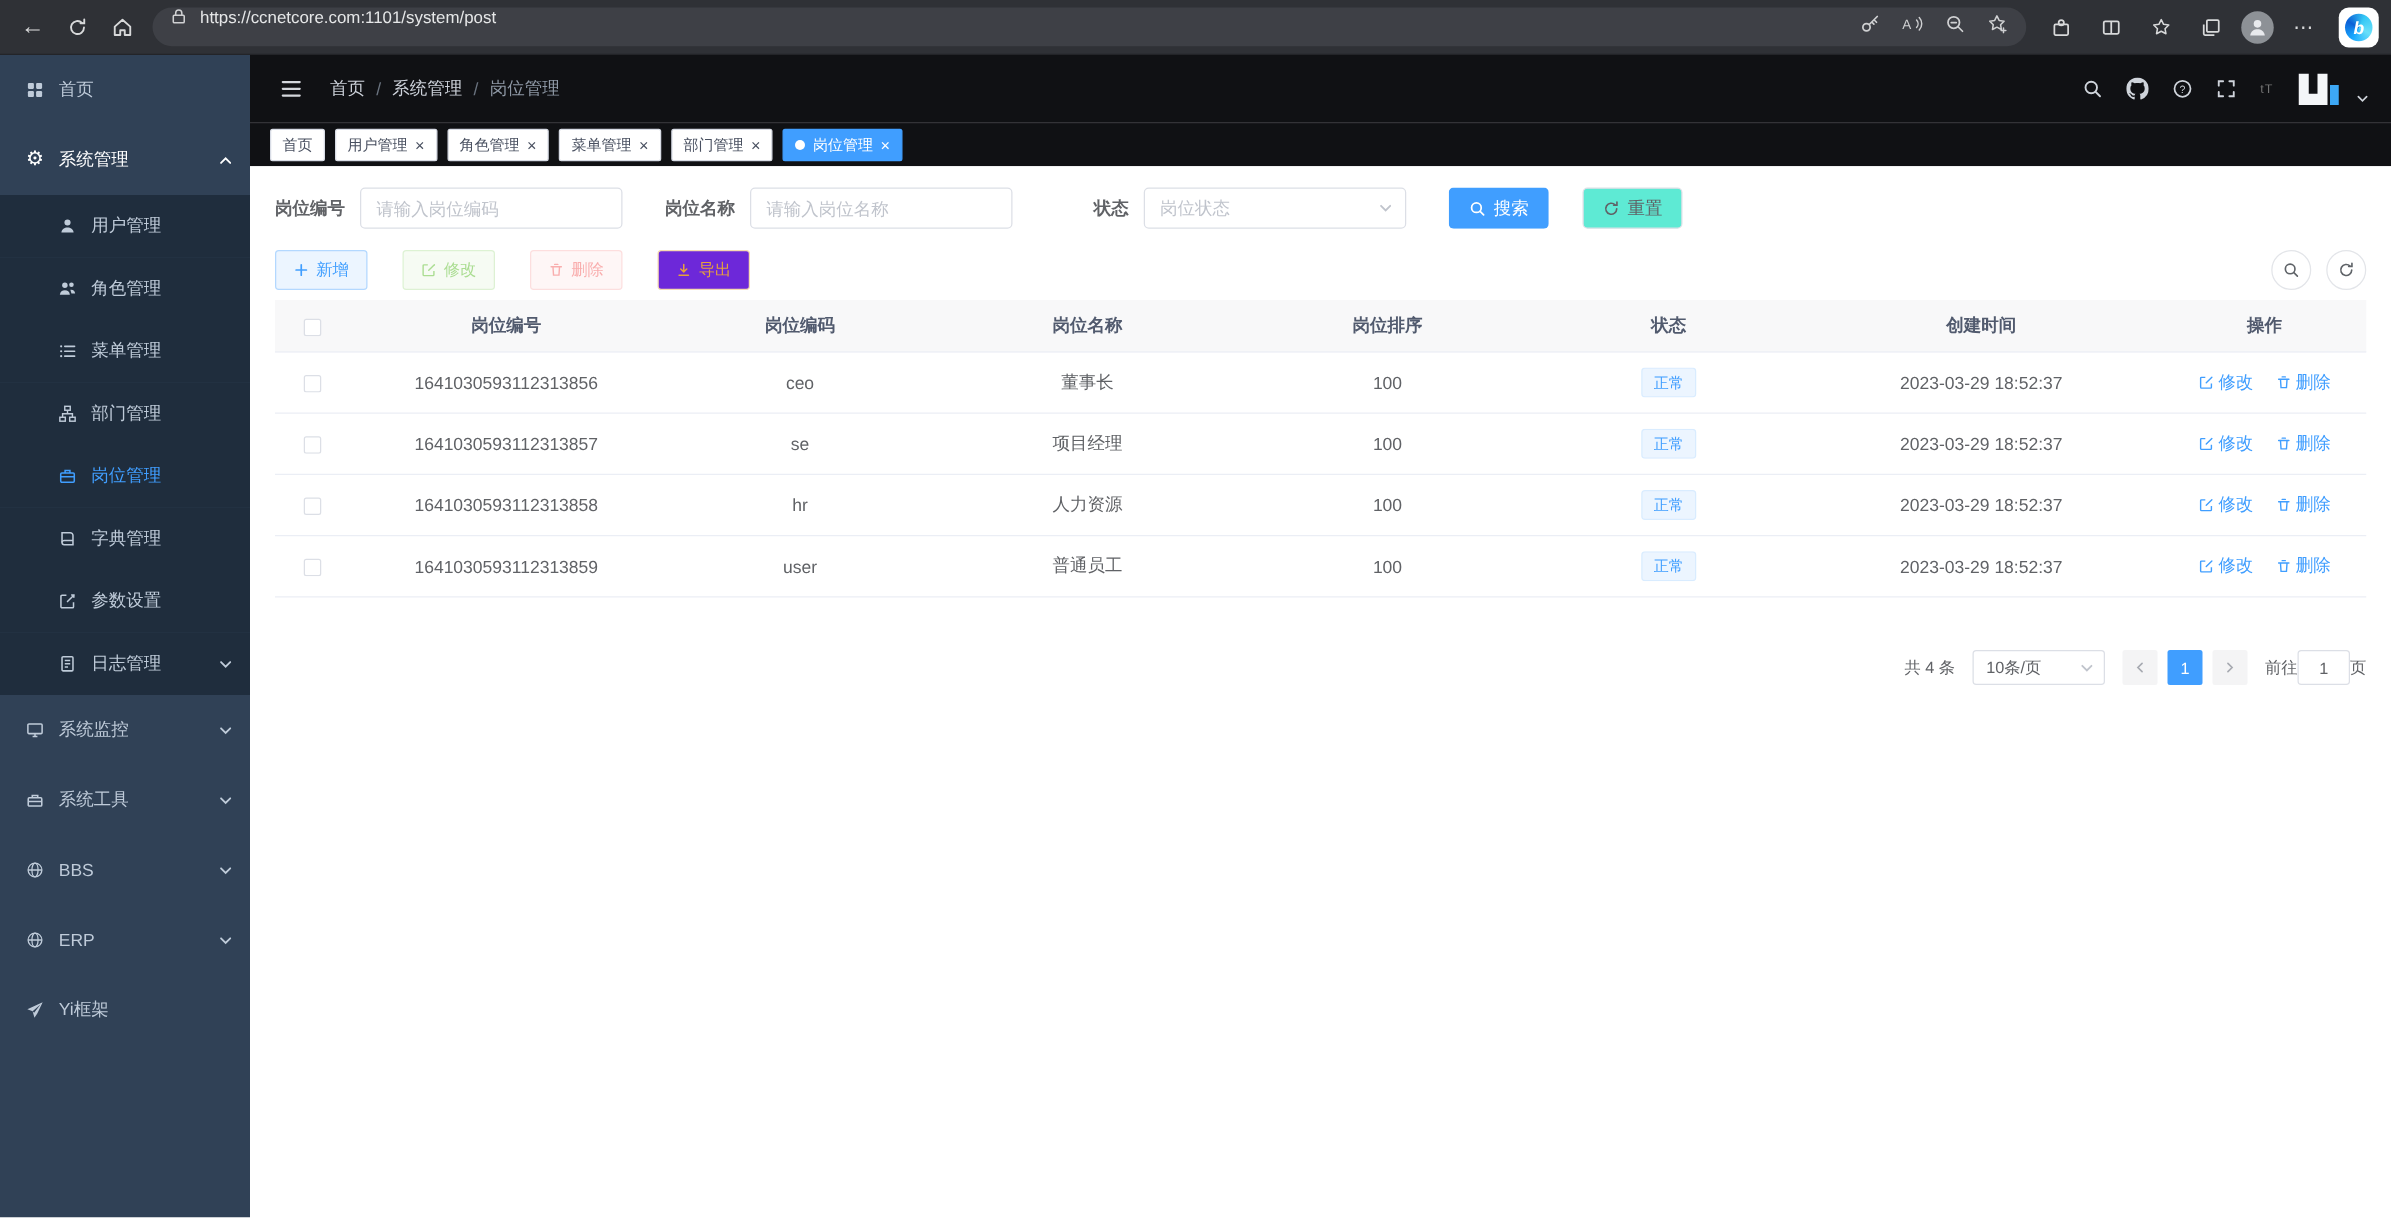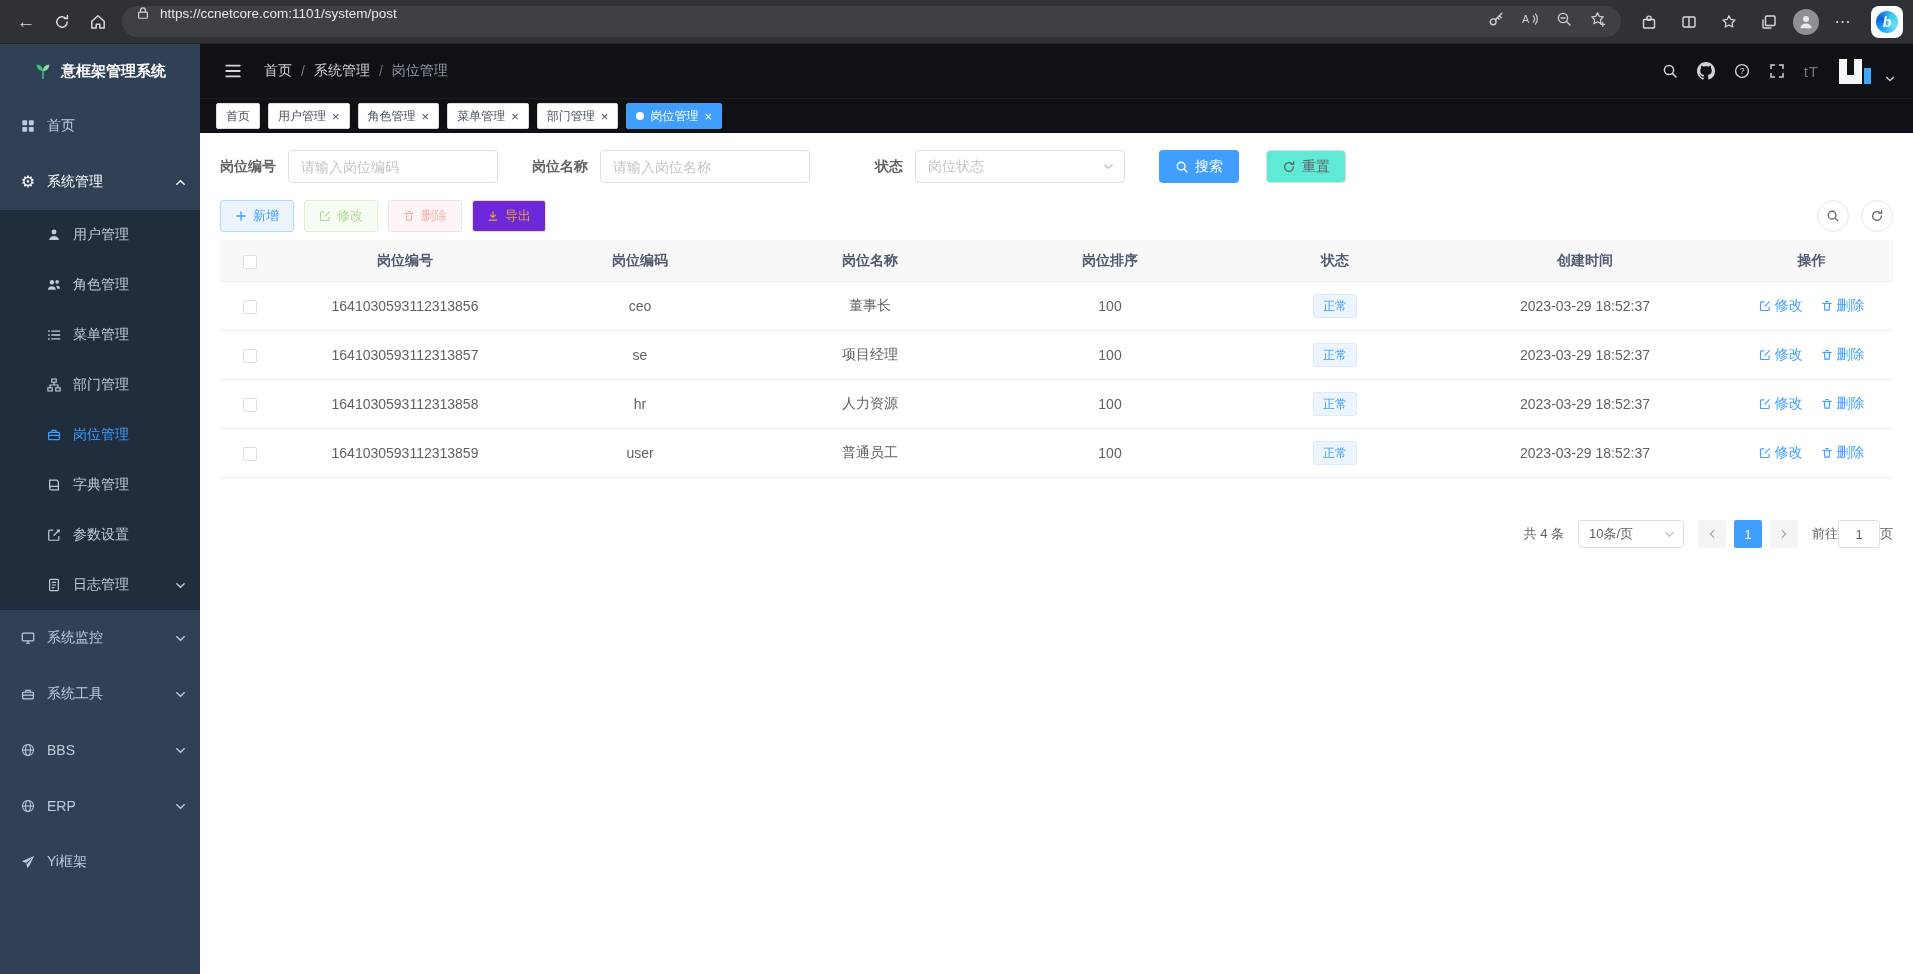--- a/index.html
+++ b/index.html
@@ -39,21 +39,21 @@
 
 .main{flex:1;display:flex;flex-direction:column;min-width:0;background:#fff}
 .topbar{height:54px;background:#101114;display:flex;align-items:center;flex:none;color:#cfd4db;padding:0 18px 0 16px}
 .hamburger{width:34px;height:34px;display:flex;align-items:center;justify-content:center;cursor:pointer;color:#d4d7dc}
 .crumbs{display:flex;align-items:center;gap:9px;margin-left:14px;font-size:14px}
 .crumb{color:#cdd2da;cursor:pointer}
 .crumb.current{color:#8f99a6;cursor:default}
 .crumb-sep{color:#6b7480}
 .top-right{margin-left:auto;display:flex;align-items:center;gap:19px}
 .tico{display:flex;align-items:center;justify-content:center;color:#cfd4db;cursor:pointer}
-.tT{font-size:15px;letter-spacing:1px;color:#737373;cursor:pointer}
+.tT{font-size:10px;letter-spacing:1px;color:#737373;cursor:pointer}
 .yi-logo{width:34px;height:27px;display:block}
 .logo-caret{color:#cfd4db;margin:16px 0 0 -6px}
 .logo-caret svg{width:10px;height:10px}
 
 
 .tags{height:35px;background:#101114;border-top:1px solid #1c1d21;display:flex;align-items:center;gap:8px;padding:0 16px;flex:none}
 .chip{height:26px;display:flex;align-items:center;gap:6px;padding:0 9px;background:#fff;border:1px solid #d8dce5;color:#495060;font-size:12px;border-radius:2px;cursor:pointer;white-space:nowrap}
 .chip .x{font-size:13px;line-height:1}
 .chip.active{background:#409eff;border-color:#409eff;color:#fff}
 .dot{width:8px;height:8px;border-radius:50%;background:#fff;flex:none}
@@ -66,21 +66,21 @@
 .ml34{margin-left:34px}
 .f-input{width:210px;height:33px;border:1px solid #dcdfe6;border-radius:4px;padding:0 12px;font-size:14px;color:#4d7c0f;background:#fff;outline:none}
 .f-input::placeholder{color:#c0c4cc}
 .f-select{width:210px;height:33px;border:1px solid #dcdfe6;border-radius:4px;padding:0 10px 0 12px;display:flex;align-items:center;justify-content:space-between;color:#c0c4cc;font-size:14px;background:#fff;cursor:pointer}
 .caret{color:#c0c4cc}
 .caret svg{width:11px;height:11px}
 .btn{height:33px;border-radius:4px;display:inline-flex;align-items:center;gap:6px;font-size:14px;padding:0 15px;border:1px solid transparent;cursor:pointer;white-space:nowrap}
 .btn-primary{background:#409eff;color:#fff}
 .btn-plain{background:#5eead4;border-color:#dcdfe6;color:#606266;margin-left:27px}
 
-.toolbar{display:flex;align-items:flex-start;gap:10px;margin-bottom:8px}
+.toolbar{display:flex;align-items:flex-start;gap:28px;margin-bottom:8px}
 .tbtn{height:32px;padding:0 14px;border-radius:3px;font-size:13px;display:inline-flex;align-items:center;gap:6px;border:1px solid;cursor:pointer;white-space:nowrap}
 .tbtn.add{background:#ecf5ff;border-color:#b3d8ff;color:#409eff}
 .tbtn.edit{background:#f0f9eb;border-color:#c2e7b0;color:#67c23a;opacity:.55}
 .tbtn.del{background:#fef0f0;border-color:#fbc4c4;color:#f56c6c;opacity:.55}
 .tbtn.exp{background:#6d28d9;border-color:#f5dab1;color:#e6a23c}
 .tool-right{margin-left:auto;display:flex;gap:12px}
 .circle-btn{width:32px;height:32px;border-radius:50%;border:1px solid #e3e5e9;display:flex;align-items:center;justify-content:center;color:#5f6368;background:#fff;cursor:pointer}
 
 
 .t-head,.t-row{display:grid;grid-template-columns:60px 250px 220px 240px 240px 210px 290px 1fr;align-items:center}
@@ -192,28 +192,20 @@
         </div>
       <div class="copilot">
         <div class="copilot-b">b</div>
       </div>
     </div>
   </div>
 
   <div class="app">
 
     <aside class="sidebar">
-      <div class="logo-row">
-        <svg class="s18" viewBox="0 0 16 16">
-            <path d="M8 15V7" stroke="#57c78a" stroke-width="1.2" fill="none"></path>
-            <path d="M8 8C4.5 8 2.5 5.5 2.3 2.2 5.8 2.4 8 4.5 8 8z" fill="#3fbf77"></path>
-            <path d="M8 8c3.5 0 5.5-2.5 5.7-5.8C10.2 2.4 8 4.5 8 8z" fill="#8fdcae"></path>
-          </svg>
-        <span>意框架管理系统</span>
-      </div>
 
       <div class="menu-item">
         <span class="mi">
           <svg class="s14" viewBox="0 0 16 16" fill="currentColor">
               <rect x="1.5" y="1.5" width="5.5" height="5.5" rx="1"></rect>
               <rect x="9" y="1.5" width="5.5" height="5.5" rx="1"></rect>
               <rect x="1.5" y="9" width="5.5" height="5.5" rx="1"></rect>
               <rect x="9" y="9" width="5.5" height="5.5" rx="1"></rect>
             </svg>
         </span>

